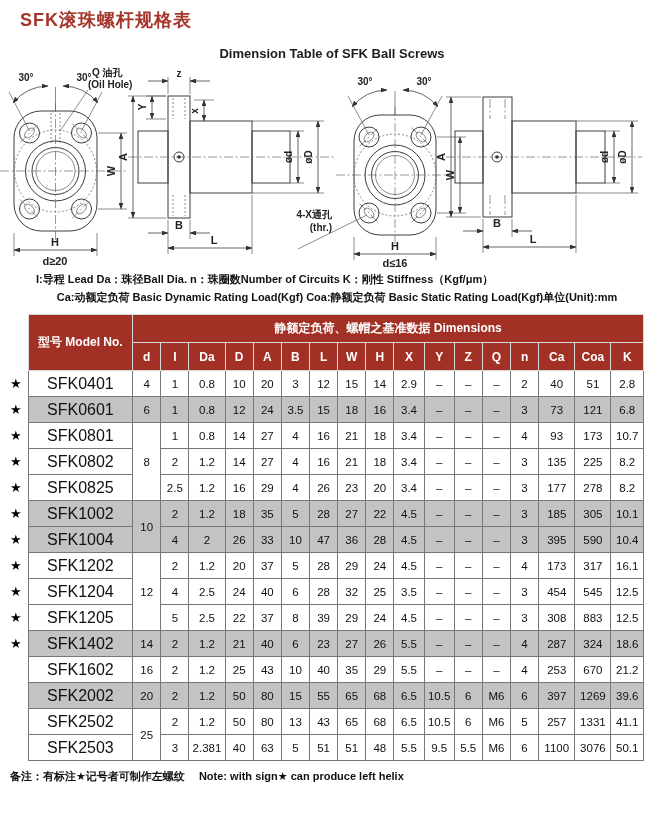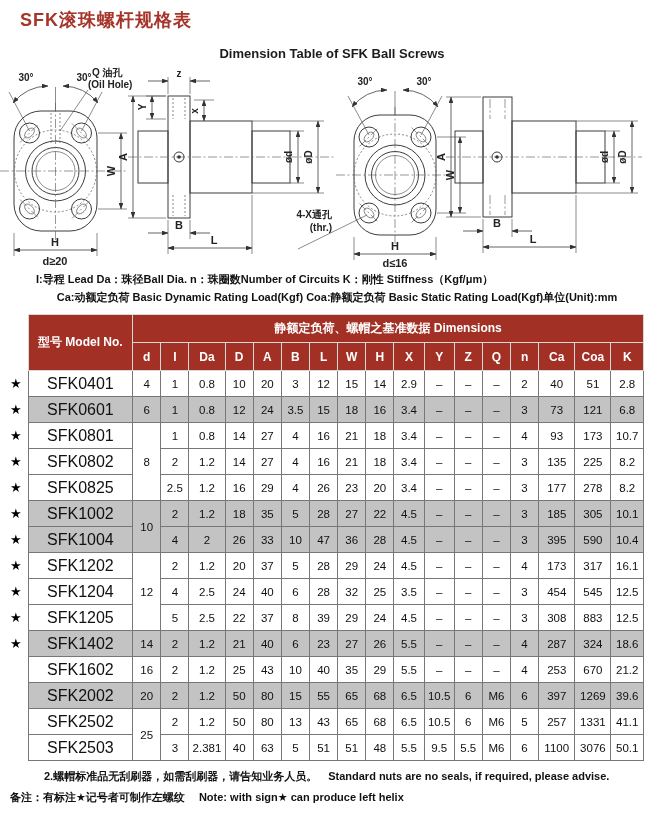--- a/index.html
+++ b/index.html
@@ -604,15 +604,14 @@
         <td>M6</td>
         <td>6</td>
         <td>1100</td>
         <td>3076</td>
         <td>50.1</td>
       </tr>
     </tbody>
 </table>
 
 <div class="notes">
-  <div class="l2">2.螺帽标准品无刮刷器，如需刮刷器，请告知业务人员。　Standard nuts are no seals, if required, please advise.</div>
   <div class="remark">备注：有标注★记号者可制作左螺纹　 Note: with sign★ can produce left helix</div>
 </div>
 
 </body></html>

